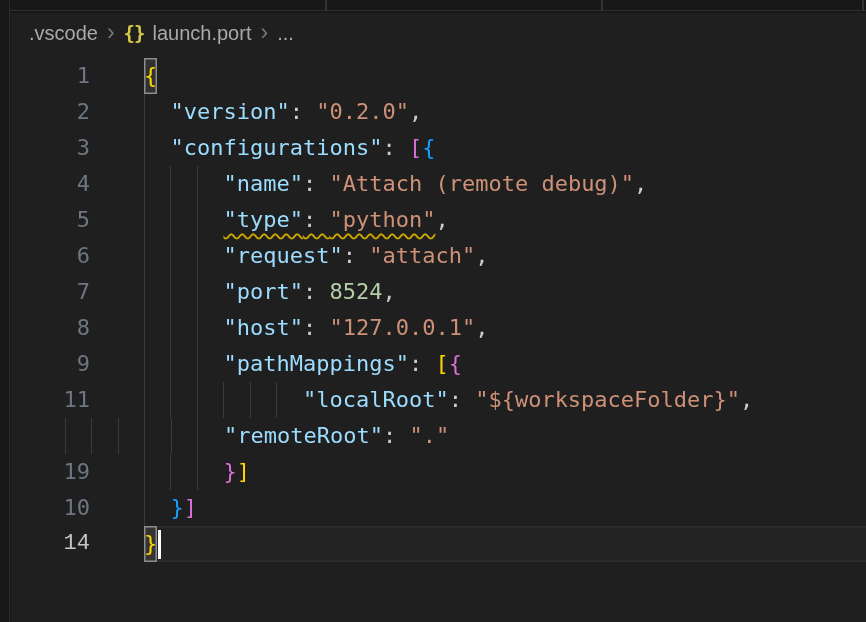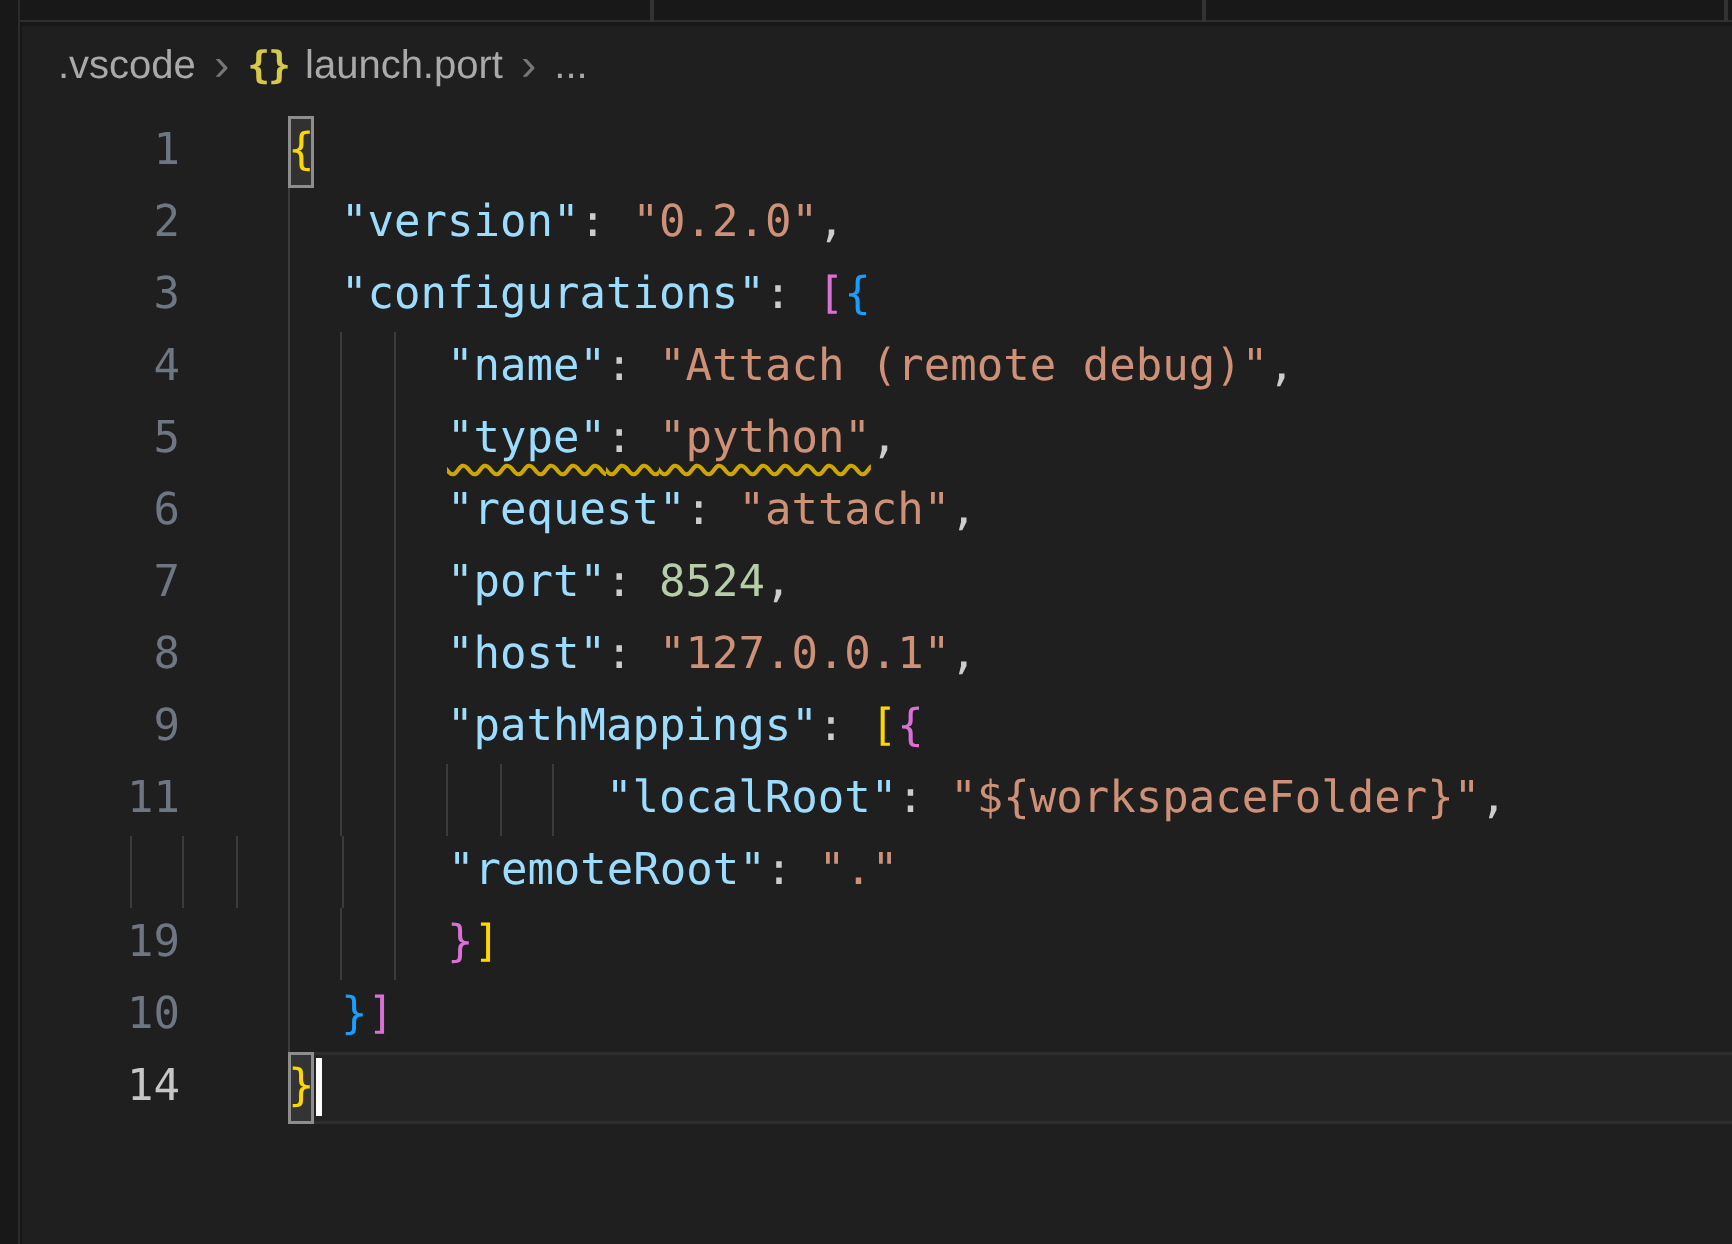--- a/index.html
+++ b/index.html
@@ -43,21 +43,21 @@
     font-size:19px; font-weight:bold; letter-spacing:-1px;
   }
 
   
   .lines { padding-top:4px; --cw:1ch; font-family:"DejaVu Sans Mono", monospace; font-size:22px; }
   .line { display:flex; height:36px; line-height:36px; }
   .gutter {
     flex:none; width:79px; text-align:right;
     color:#6e7681; user-select:none;
   }
-  .line.cur .gutter { color:#c6c6c6; }
+  .line.cur .gutter { color:#c6c6c6;font-family:Liberation Mono, monospace; }
   .code {
     position:relative; flex:1; margin-left:54px; white-space:pre;
     color:#cccccc;
   }
   .line.cur .code {
     background:#232323;
     box-shadow: inset 0 1.5px 0 #2e2e2e, inset 0 -1.5px 0 #2e2e2e;
   }
   .guide { position:absolute; top:0; bottom:0; width:1px; background:#3b3b3b; }
 

